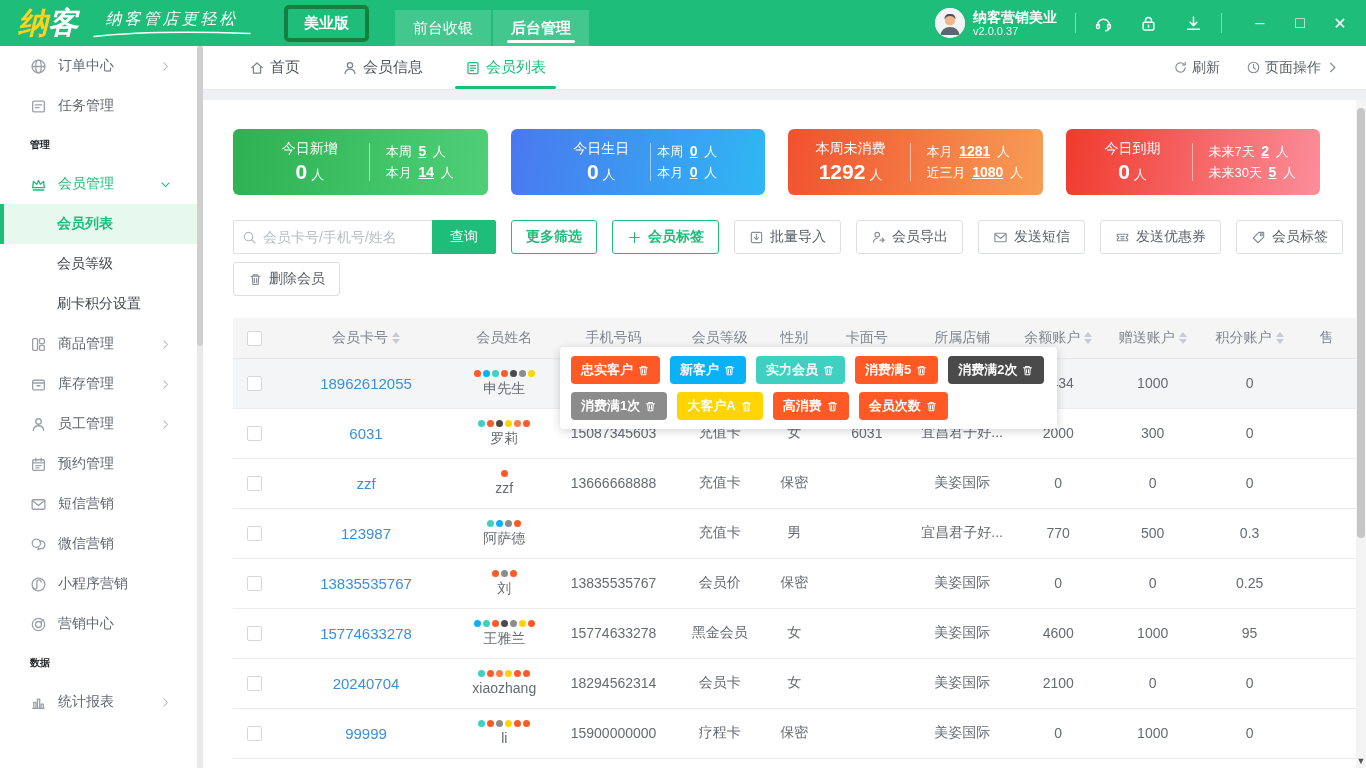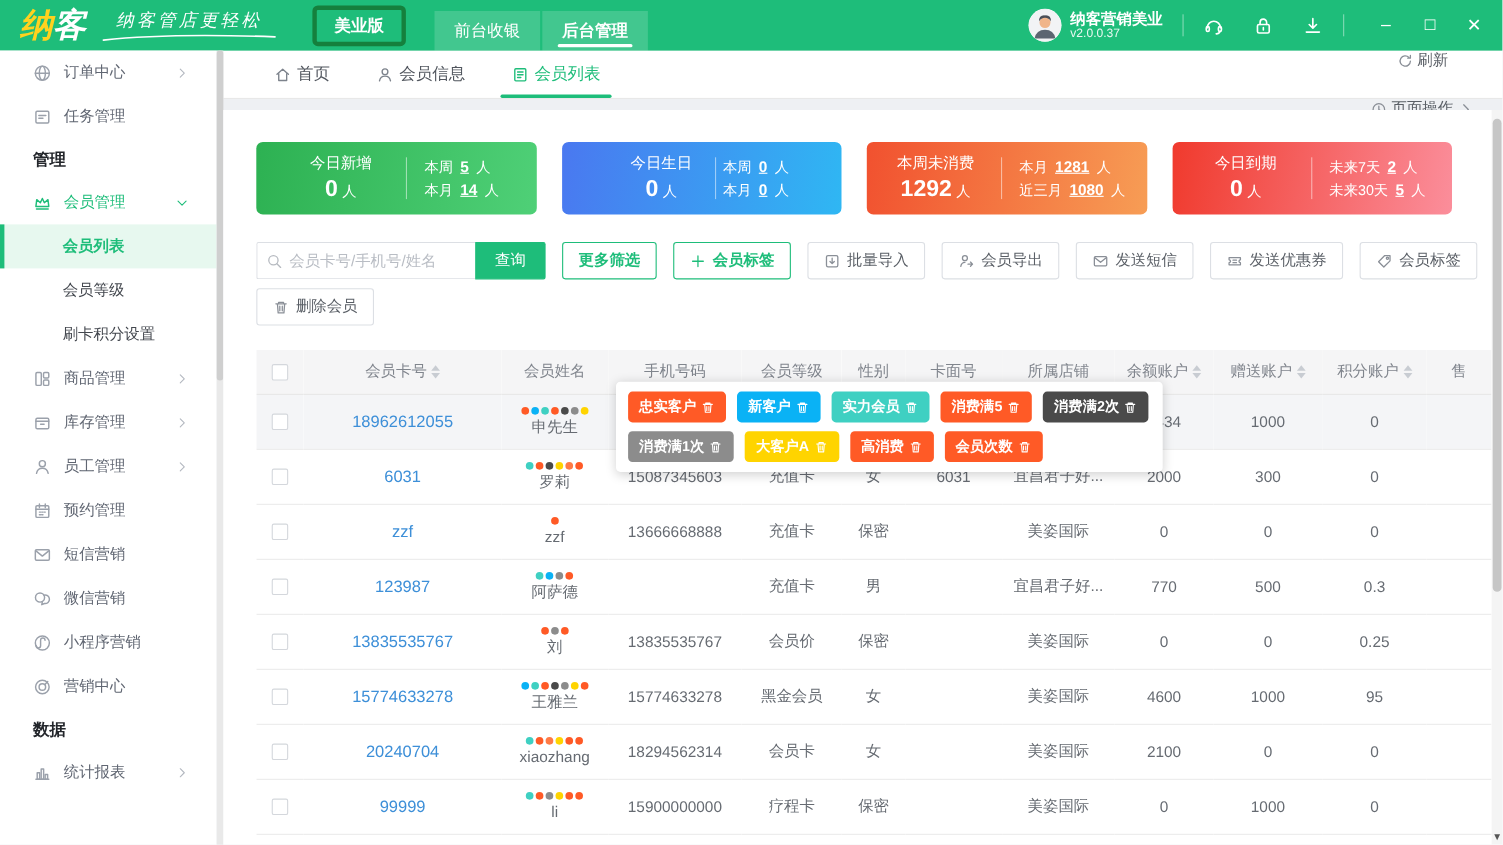--- a/index.html
+++ b/index.html
@@ -38,34 +38,34 @@
   .sbscroll{width:6px;background:#e9e9e9;height:100%;flex:0 0 auto;position:relative;}
   .sbscroll .thumb{position:absolute;left:0;width:6px;top:0;height:300px;background:#cfcfcf;border-radius:3px;}
   .main{flex:1;display:flex;flex-direction:column;min-width:0;}
   
   .sb-item{height:40px;display:flex;align-items:center;padding:0 14px 0 30px;cursor:pointer;color:#606672;}
   .sb-item .ic{width:17px;height:17px;color:#9ba1ab;margin-right:11px;}
   .sb-item .lbl{flex:1;font-size:14px;}
   .sb-item .chev{width:13px;height:13px;color:#b3b8c0;}
   .sb-item.green{color:#1ebd7a;}
   .sb-item.green .ic,.sb-item.green .chev{color:#1ebd7a;}
-  .sb-section{height:38px;display:flex;align-items:center;padding-left:30px;font-size:15px;font-weight:bold;color:#23262b;}
+  .sb-section{height:38px;display:flex;align-items:center;padding-left:30px;font-size:10px;font-weight:bold;color:#23262b;}
   .sb-sub{height:40px;display:flex;align-items:center;padding-left:57px;font-size:14px;cursor:pointer;color:#43474e;position:relative;}
   .sb-sub.sel{background:#e7f8ef;color:#1ebd7a;font-weight:bold;}
   .sb-sub.sel::before{content:"";position:absolute;left:0;top:0;bottom:0;width:4px;background:#1ebd7a;}
   
   .tabbar{height:44px;background:#fff;display:flex;align-items:stretch;padding:0 26px 0 30px;border-bottom:1px solid #e8e8e8;}
   .tabs{display:flex;gap:10px;}
   .tab{display:flex;align-items:center;gap:5px;padding:0 16px;font-size:15px;color:#51565e;cursor:pointer;position:relative;}
   .tab .ic{width:16px;height:16px;color:#7d838c;}
   .tab.active{color:#1ebd7a;}
   .tab.active .ic{color:#1ebd7a;}
   .tab.active::after{content:"";position:absolute;left:6px;right:6px;bottom:0;height:3px;background:#1ebd7a;border-radius:2px;}
   .tabbar .spacer{flex:1;}
-  .tabact{display:flex;align-items:center;gap:26px;flex-direction:column;}
+  .tabact{display:flex;align-items:center;gap:26px;}
   .tabact .act{display:flex;align-items:center;gap:4px;font-size:14px;color:#5a5f66;cursor:pointer;}
   .tabact .act .ic{width:15px;height:15px;color:#8a8f97;}
   .tabact .chev{width:13px;height:13px;color:#1ebd7a;}
   
   .panel{flex:1;background:#fff;margin-top:10px;position:relative;overflow:hidden;padding:29px 0 0 30px;}
   .scrollv{position:absolute;right:0;top:0;bottom:0;width:10px;background:#f4f4f4;}
   .scrollv .thumb{position:absolute;left:1px;width:8px;top:8px;height:430px;background:#c6c6c6;border-radius:4px;}
   .scrollv .arr{position:absolute;left:0;bottom:2px;width:10px;text-align:center;font-size:9px;color:#555;}
   
   .cards{display:flex;gap:23px;margin-right:46px;}

